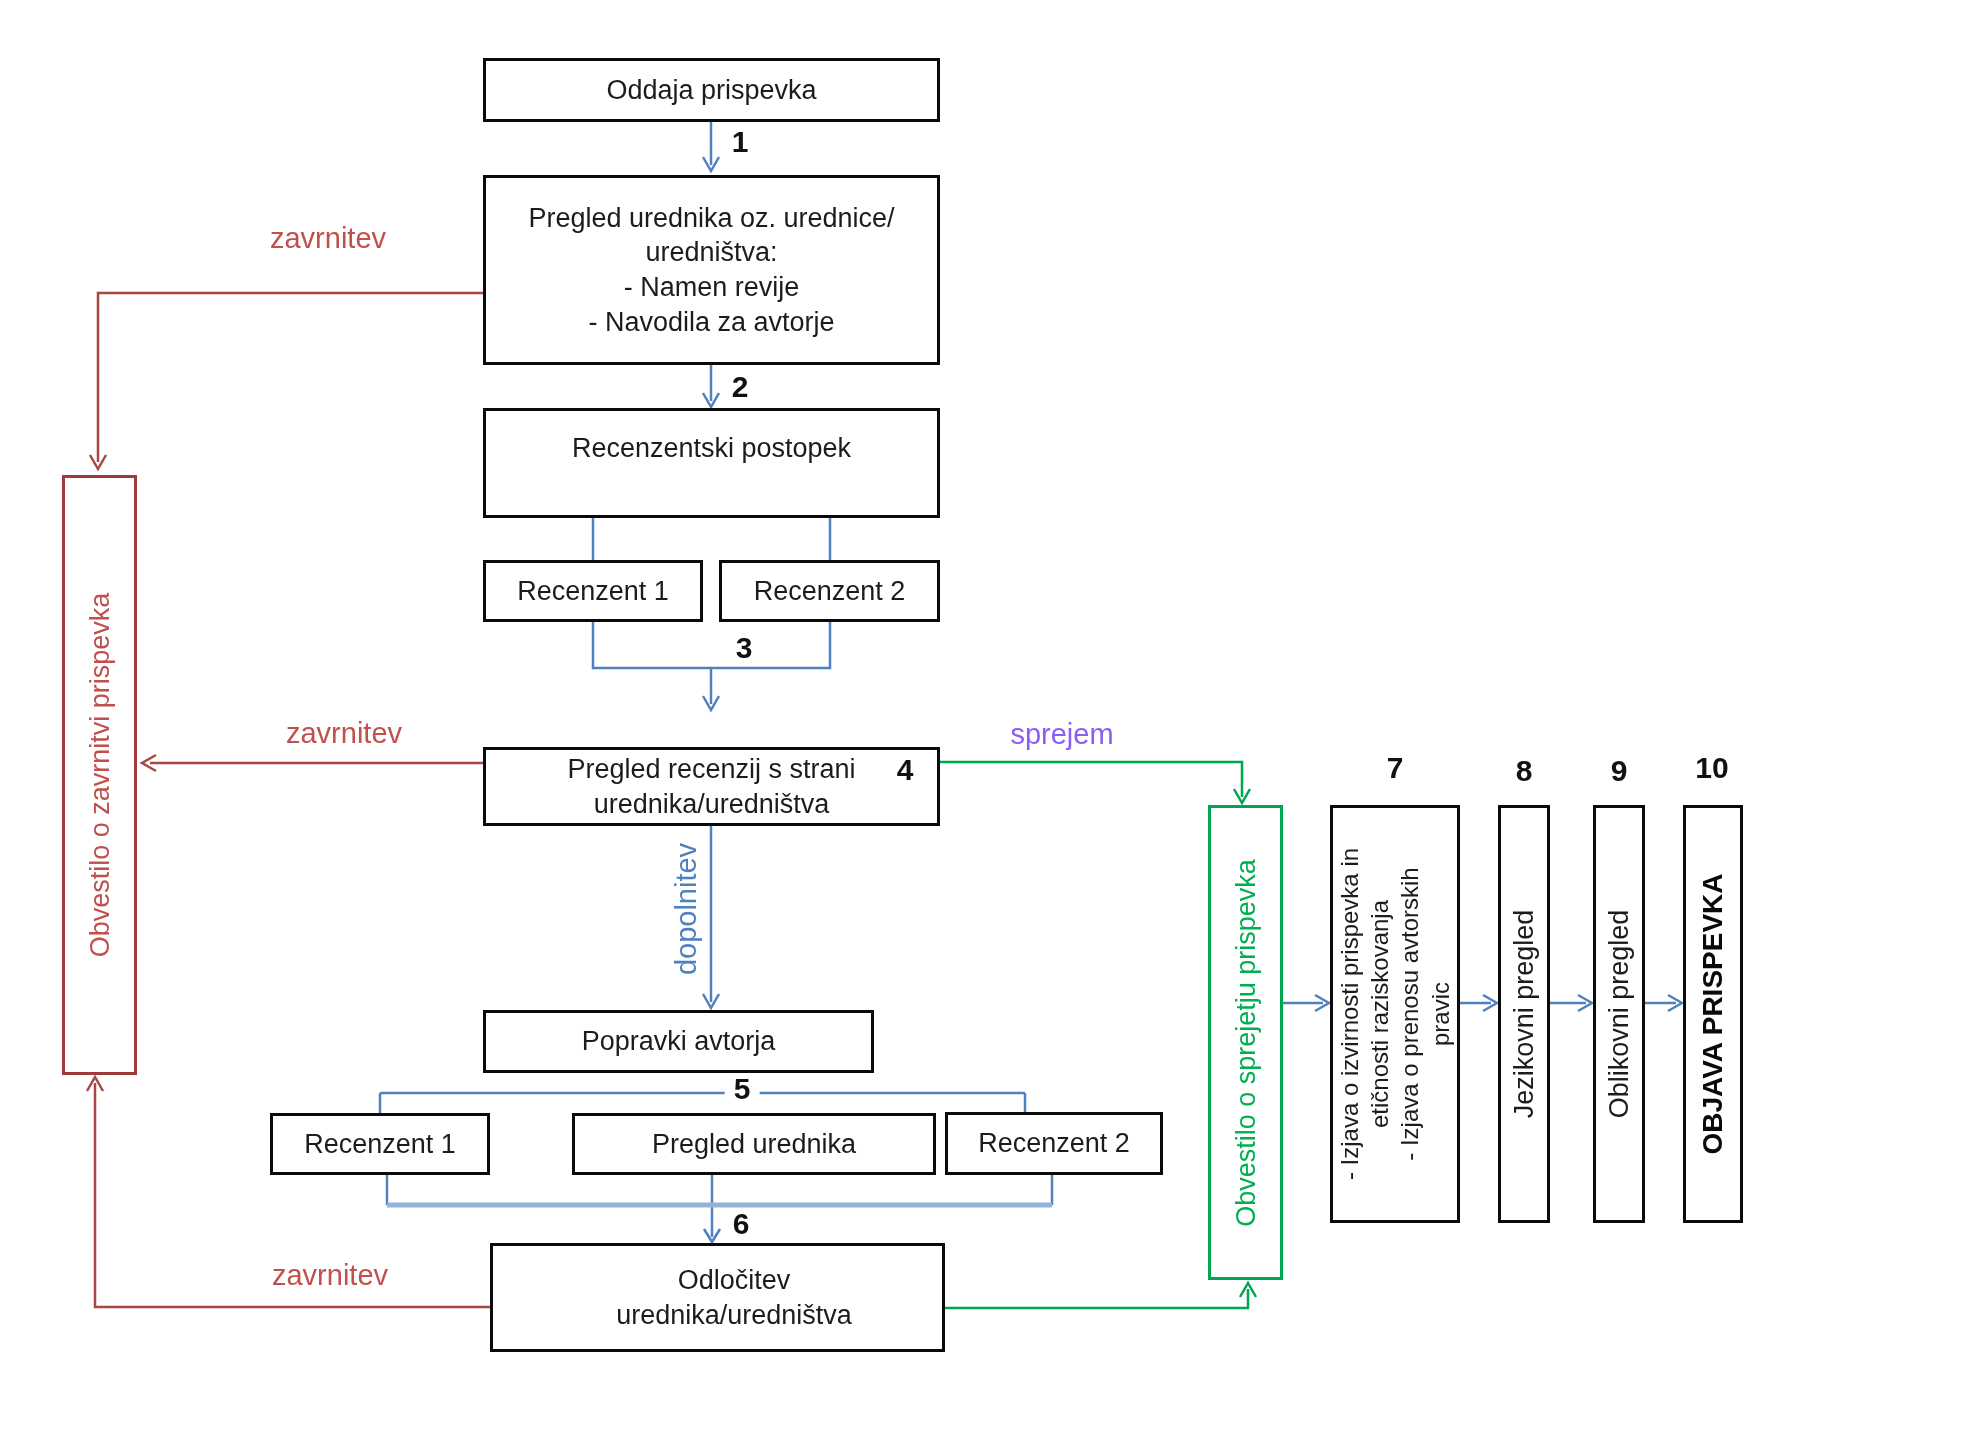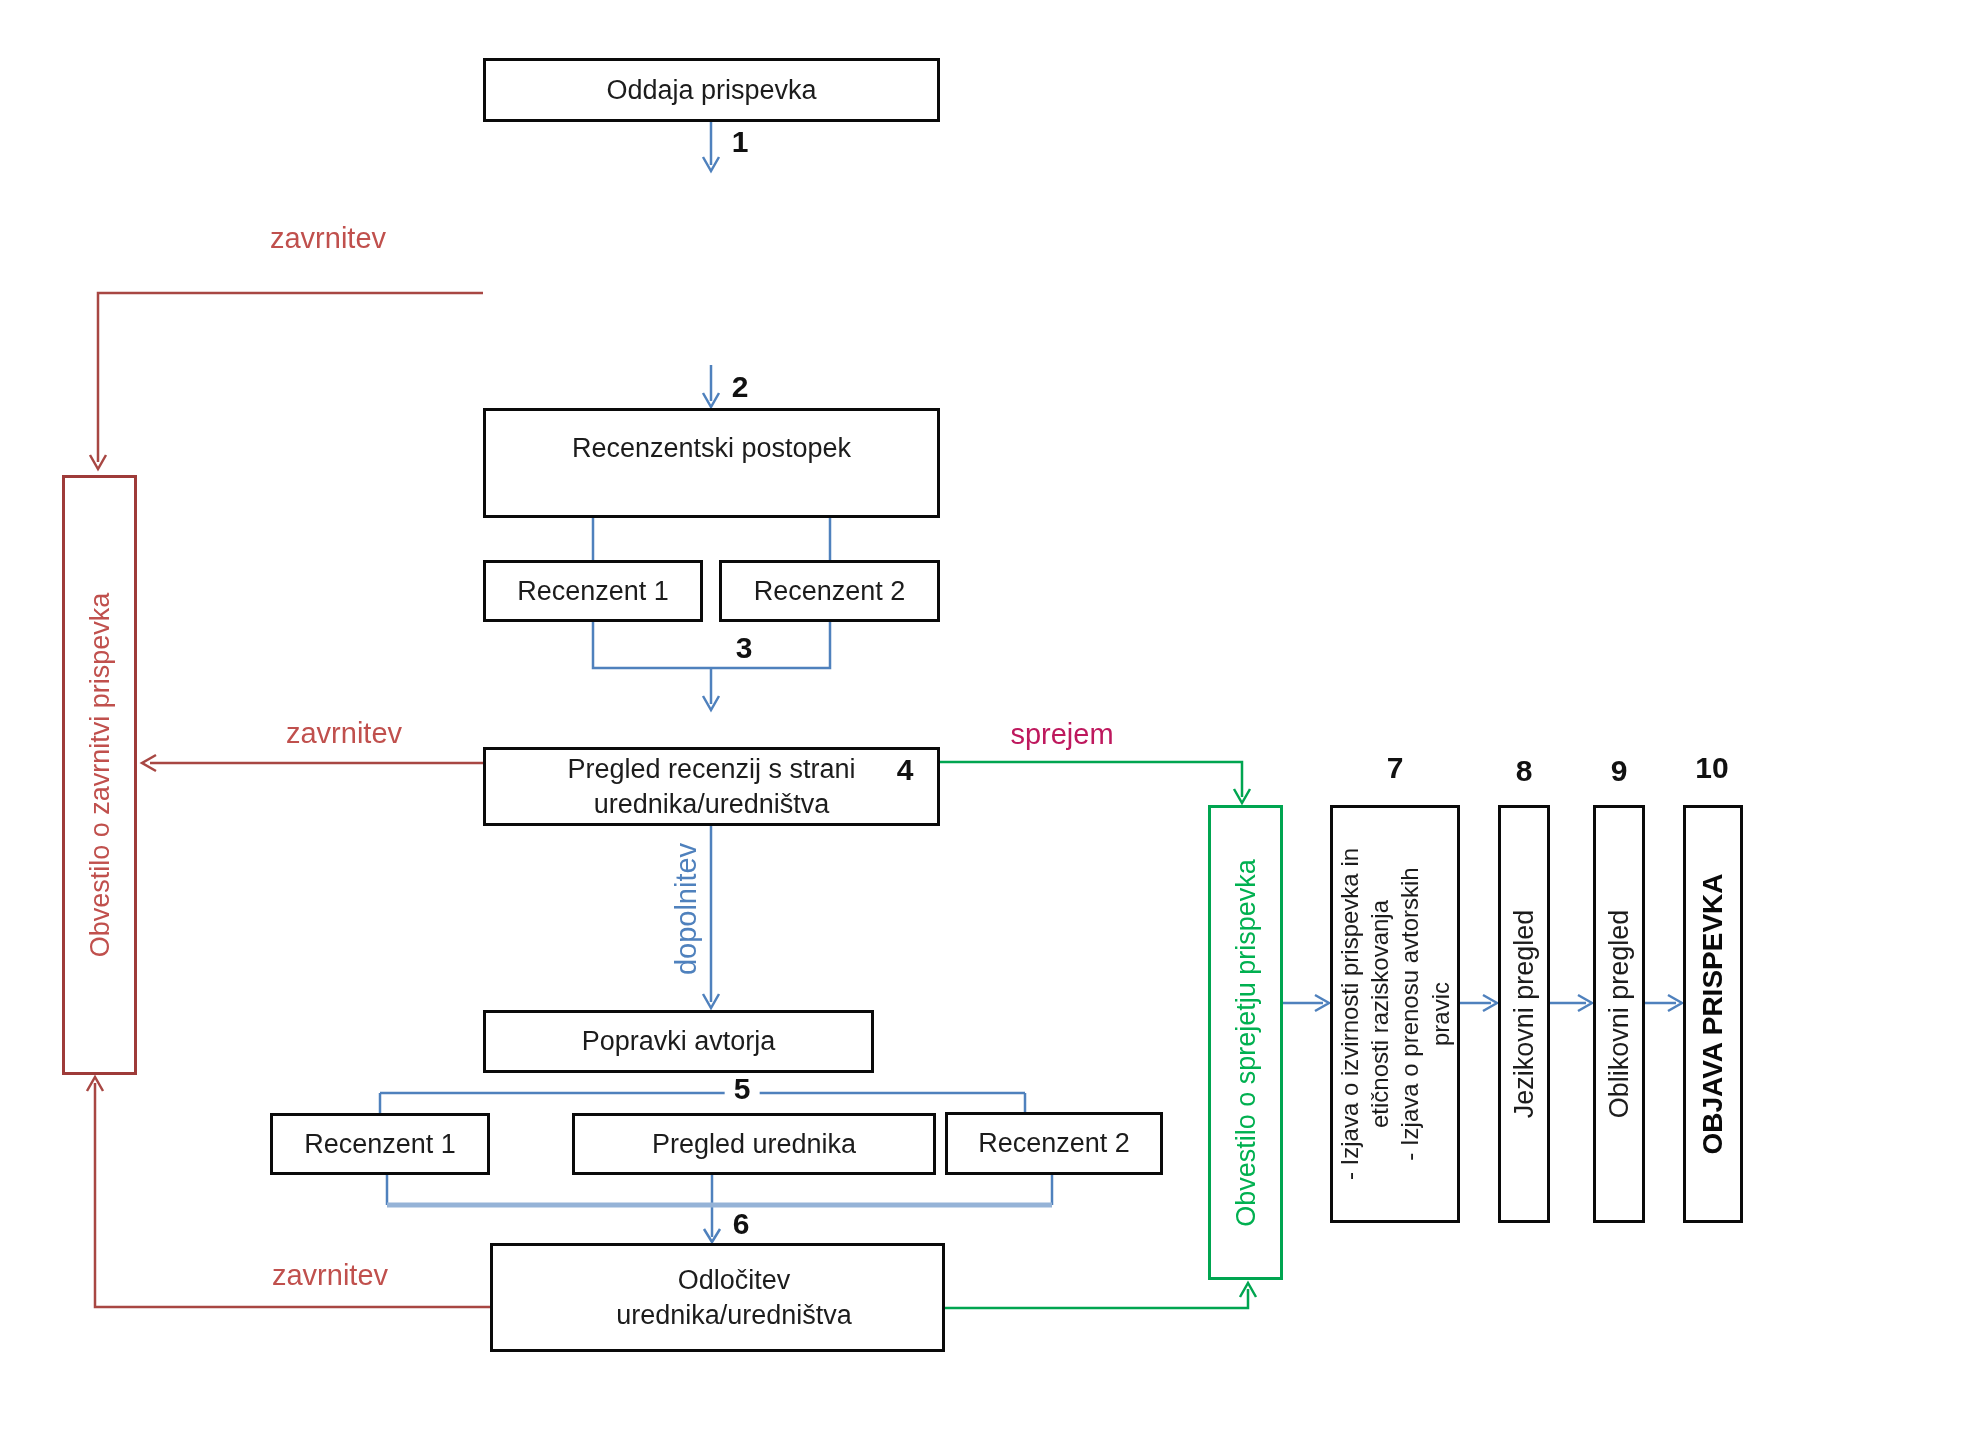--- a/index.html
+++ b/index.html
@@ -46,21 +46,21 @@
     line-height:1;
   }
   .num.on-line{background:#ffffff;padding:0 9px;}
   .lbl{
     position:absolute;
     transform:translate(-50%,-50%);
     font-size:29px;line-height:1;
     white-space:nowrap;
   }
   .lbl.red{color:#c0504d;}
-  .lbl.green{color:#be185d;}
+  .lbl.green{color:#8b5cf6;}
   .lbl.blue{color:#4f81bd;}
   .lbl.vert{transform:translate(-50%,-50%) rotate(-90deg);}
   .bold{font-weight:700;}
 </style>
 </head>
 <body>
 
 <div id="canvas">
 
   <svg id="wires" viewBox="0 0 1980 1430" xmlns="http://www.w3.org/2000/svg">
@@ -112,20 +112,28 @@
       <path d="M1234 789 L1242 803 L1250 789"></path>
       <path d="M945 1308 H1248 V1289"></path>
       <path d="M1240 1297 L1248 1283 L1256 1297"></path>
     </g>
   </svg>
 
   <div class="node" style="left:483px;top:58px;width:457px;height:64px;">
     <span class="line">Oddaja prispevka</span>
   </div>
 
+  <div class="node" style="left:483px;top:175px;width:457px;height:190px;">
+    <div>
+      <span class="line">Pregled urednika oz. urednice/</span>
+      <span class="line">uredništva:</span>
+      <span class="line">- Namen revije</span>
+      <span class="line">- Navodila za avtorje</span>
+    </div>
+  </div>
 
   <div class="node top-align" style="left:483px;top:408px;width:457px;height:110px;">
     <span class="line">Recenzentski postopek</span>
   </div>
 
   <div class="node" style="left:483px;top:560px;width:220px;height:62px;">
     <span class="line">Recenzent 1</span>
   </div>
 
   <div class="node" style="left:719px;top:560px;width:221px;height:62px;">

